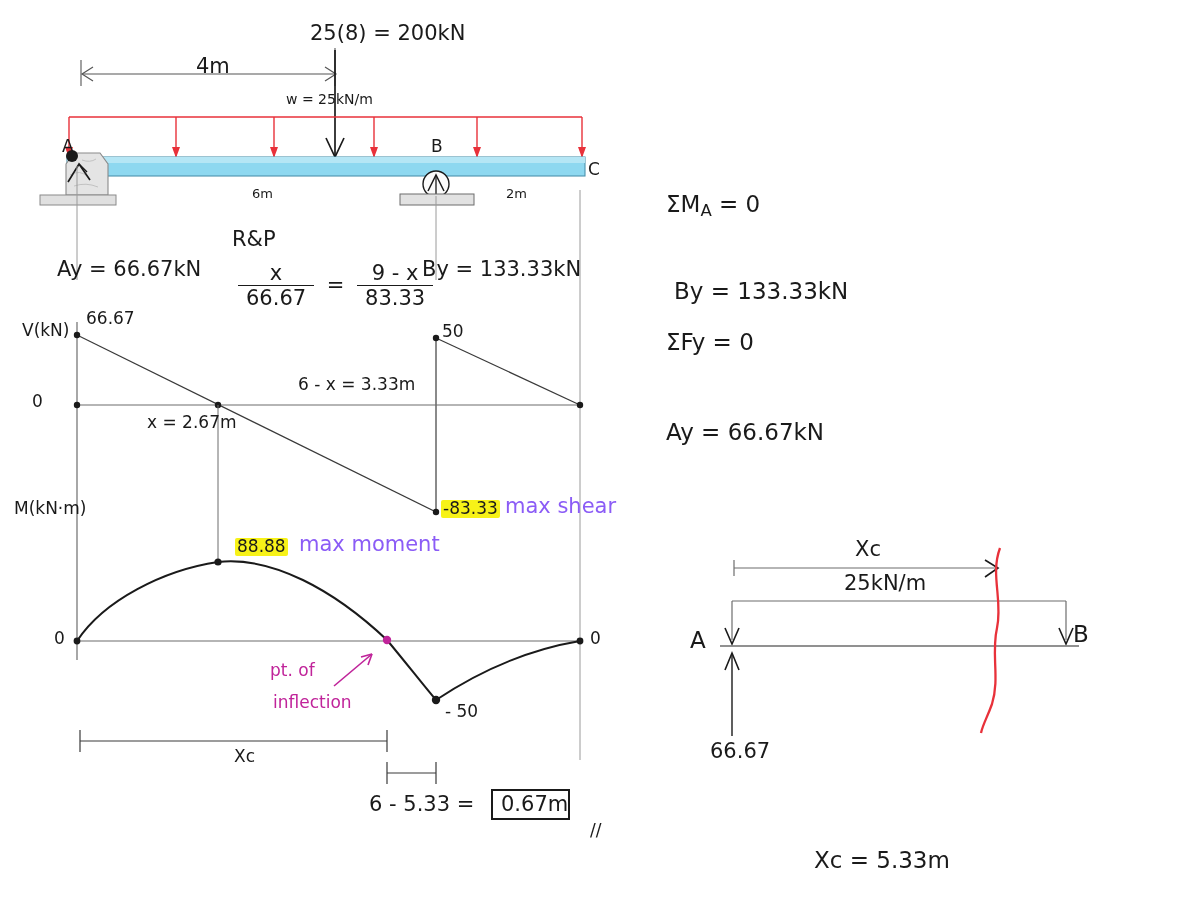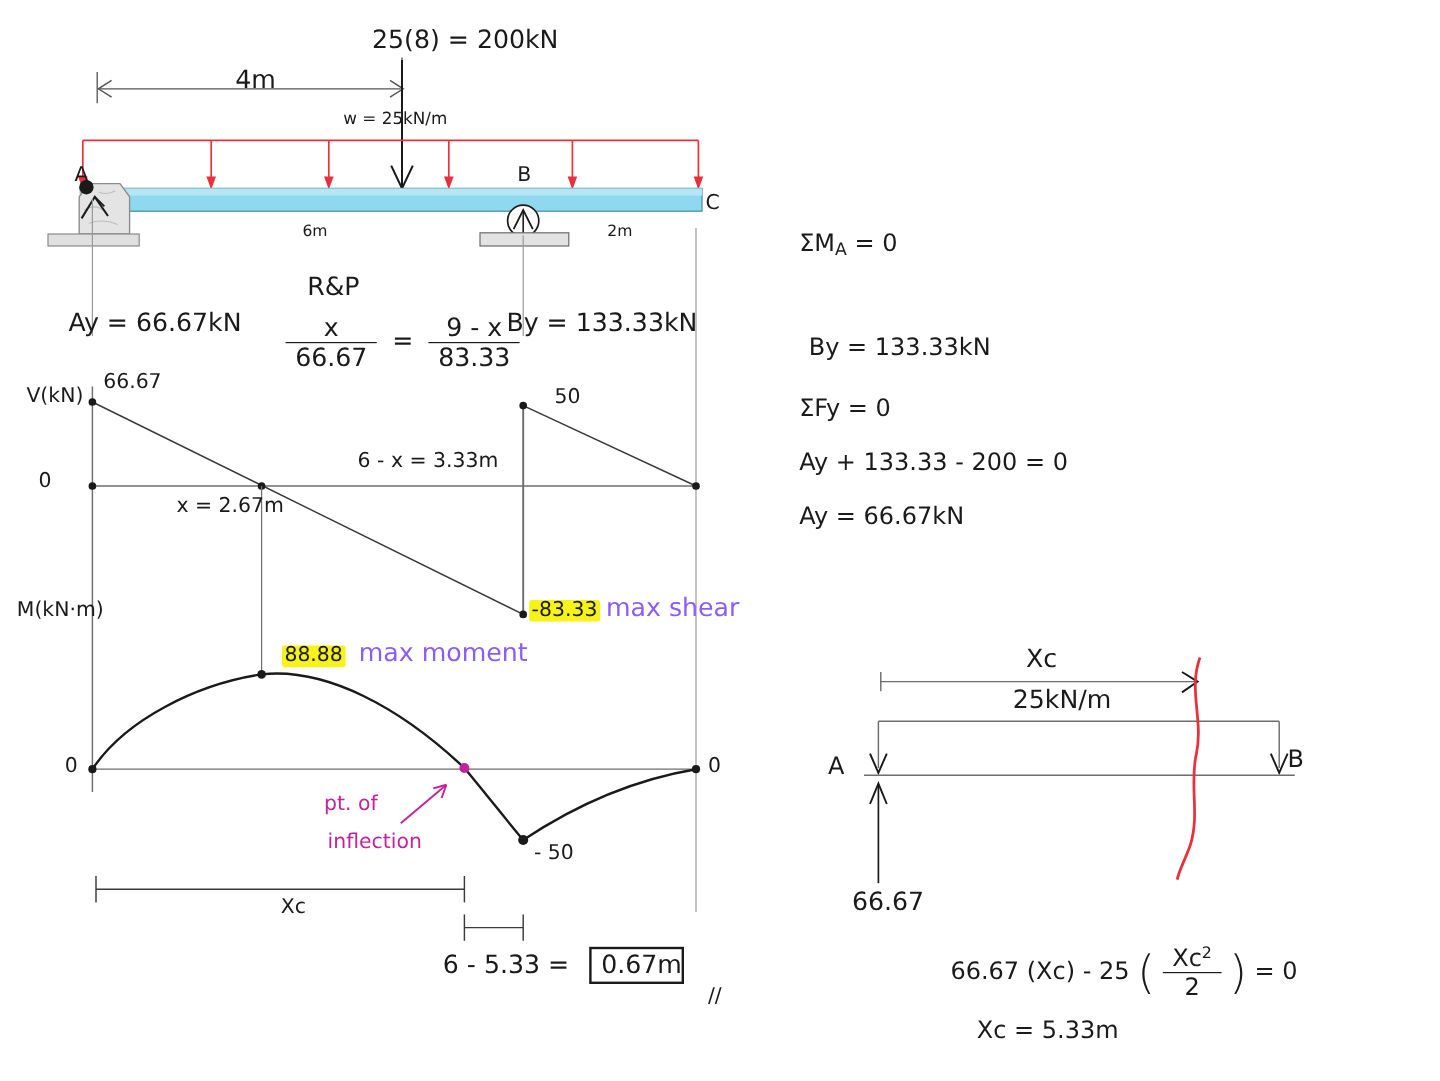--- a/index.html
+++ b/index.html
@@ -25,21 +25,21 @@
   .hw {
     position: absolute;
     font-family: "DejaVu Sans", sans-serif;
     color: #1a1a1a;
     white-space: nowrap;
     line-height: 1.05;
   }
   .hw.small { font-size: 13px; }
   .hw.med   { font-size: 17px; }
   .hw.big   { font-size: 21px; }
-  .hw.huge  { font-size: 20px; }
+  .hw.huge  { font-size: 23px; }
 
   .red   { color: #8b5cf6; }
   .pink  { color: #c0249a; }
   .hl {
     background: #f7f218;
     padding: 0 2px;
     border-radius: 2px;
   }
   .boxed {
     border: 2px solid #1a1a1a;
@@ -215,39 +215,39 @@
   <div class="hw small" style="left:282px; top:92px; font-size:14px;">w = 25kN/m</div>
   <div class="hw med" style="left:58px; top:138px;">A</div>
   <div class="hw med" style="left:427px; top:138px;">B</div>
   <div class="hw med" style="left:584px; top:161px;">C</div>
   <div class="hw small" style="left:248px; top:187px;">6m</div>
   <div class="hw small" style="left:502px; top:187px;">2m</div>
 
   <div class="hw big" style="left:53px; top:258px;">Ay = 66.67kN</div>
   <div class="hw big" style="left:418px; top:258px;">By = 133.33kN</div>
 
-  <div class="hw big" style="left:228px; top:228px;margin-left:24px;">R&amp;P</div>
+  <div class="hw big" style="left:228px; top:228px;">R&amp;P</div>
   <div class="hw big" style="left:234px; top:262px;">
     <span class="frac">
       <span class="num">x</span>
       <span class="den">66.67</span>
     </span>
     <span style="padding:0 6px;">=</span>
     <span class="frac">
       <span class="num">9 - x</span>
       <span class="den">83.33</span>
     </span>
   </div>
 
   <div class="hw med" style="left:18px; top:322px;">V(kN)</div>
   <div class="hw med" style="left:82px; top:310px;">66.67</div>
   <div class="hw med" style="left:28px; top:393px;">0</div>
   <div class="hw med" style="left:143px; top:414px;">x = 2.67m</div>
   <div class="hw med" style="left:294px; top:376px;">6 - x = 3.33m</div>
-  <div class="hw med" style="left:438px; top:323px;margin-left:20px;">50</div>
+  <div class="hw med" style="left:438px; top:323px;">50</div>
   <div class="hw med hl" style="left:437px; top:500px;">-83.33</div>
   <div class="hw big red" style="left:501px; top:493px; line-height:1.25;">
     <span>max shear</span>
   </div>
 
   <div class="hw med" style="left:10px; top:500px;">M(kN·m)</div>
   <div class="hw med" style="left:50px; top:630px;">0</div>
   <div class="hw med" style="left:586px; top:630px;">0</div>
   <div class="hw med hl" style="left:231px; top:538px;">88.88</div>
   <div class="hw big red" style="left:295px; top:533px;">max moment</div>
@@ -262,34 +262,23 @@
   <div class="hw big" style="left:365px; top:793px;">6 - 5.33  =</div>
   <div class="hw big boxed" style="left:487px; top:789px;">0.67m</div>
   <div class="hw med" style="left:586px; top:822px;">//</div>
 
   <div class="hw huge" style="left:662px; top:192px;">
     <span>ΣM</span><span class="sub">A</span>
     <span>= 0</span>
   </div>
   <div class="hw huge" style="left:670px; top:279px;">By = 133.33kN</div>
   <div class="hw huge" style="left:662px; top:330px;">ΣFy = 0</div>
-  <div class="hw huge" style="left:662px; top:375px;">Ay + 133.33 - 200 = 0</div>
   <div class="hw huge" style="left:662px; top:420px;">Ay = 66.67kN</div>
 
   <div class="hw big" style="left:851px; top:538px;">Xc</div>
   <div class="hw big" style="left:840px; top:572px;">25kN/m</div>
   <div class="hw huge" style="left:686px; top:628px;">A</div>
   <div class="hw huge" style="left:1069px; top:622px;">B</div>
   <div class="hw big" style="left:706px; top:740px;">66.67</div>
 
-  <div class="hw huge" style="left:788px; top:788px;">
-    <span>66.67 (Xc)  - 25</span>
-    <span class="paren-big">(</span>
-    <span class="frac">
-      <span class="num"><span>Xc</span><span class="sup">2</span></span>
-      <span class="den">2</span>
-    </span>
-    <span class="paren-big">)</span>
-    <span>= 0</span>
-  </div>
   <div class="hw huge" style="left:810px; top:848px;">Xc = 5.33m</div>
 
 </div>
 
 </body></html>

